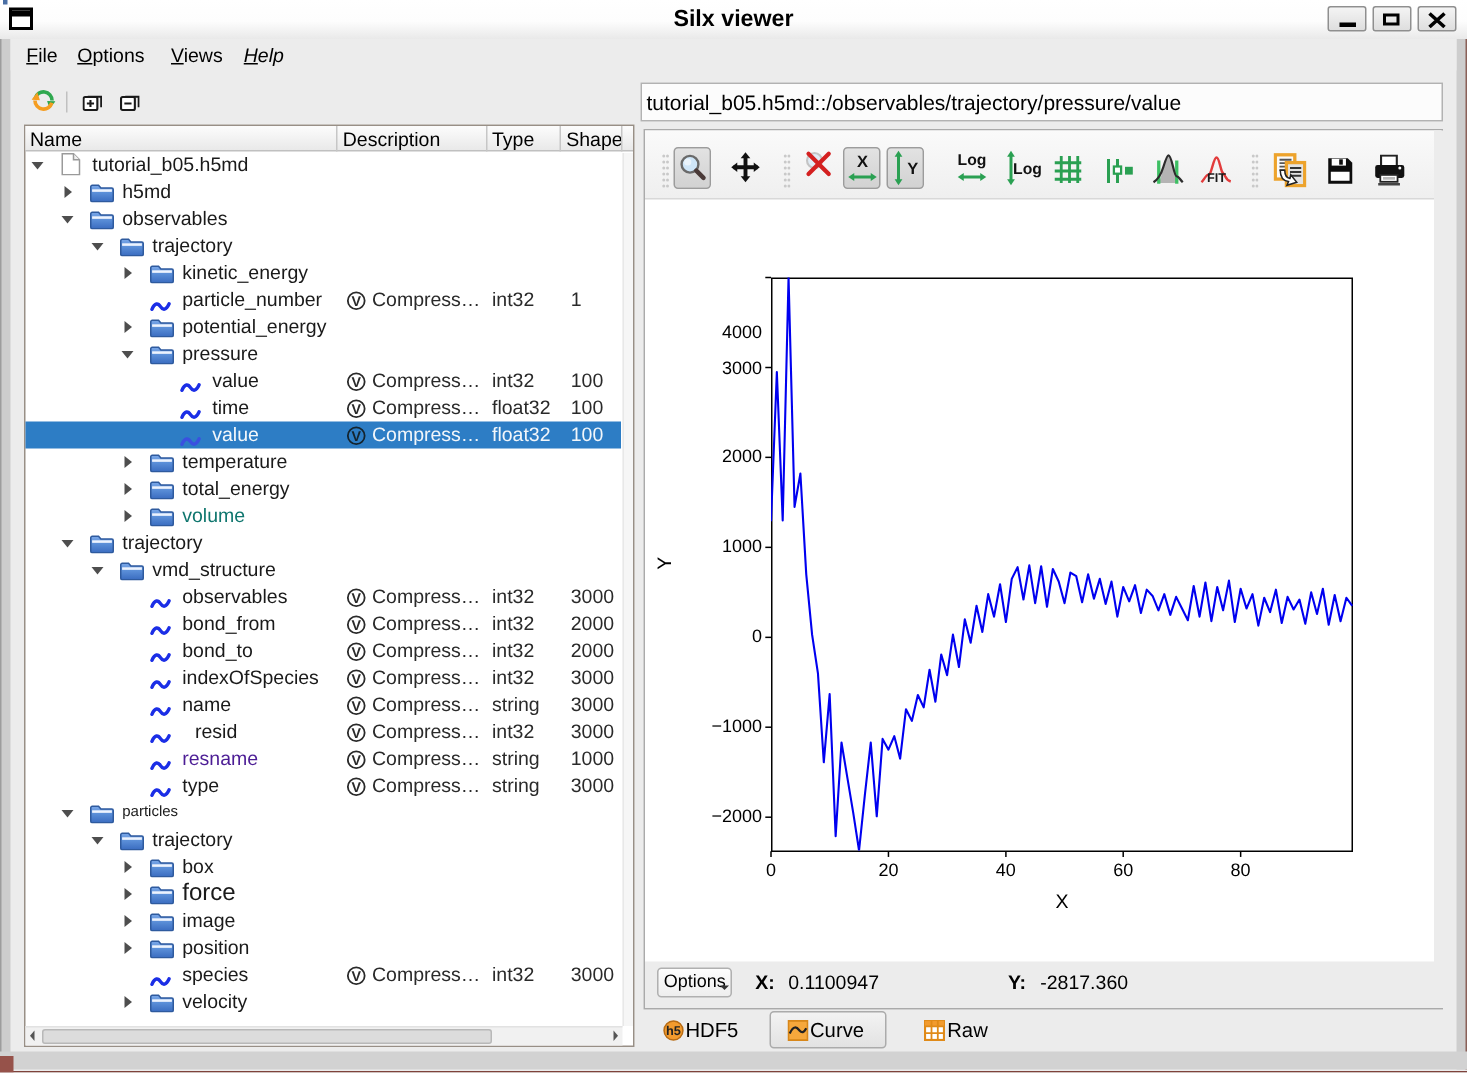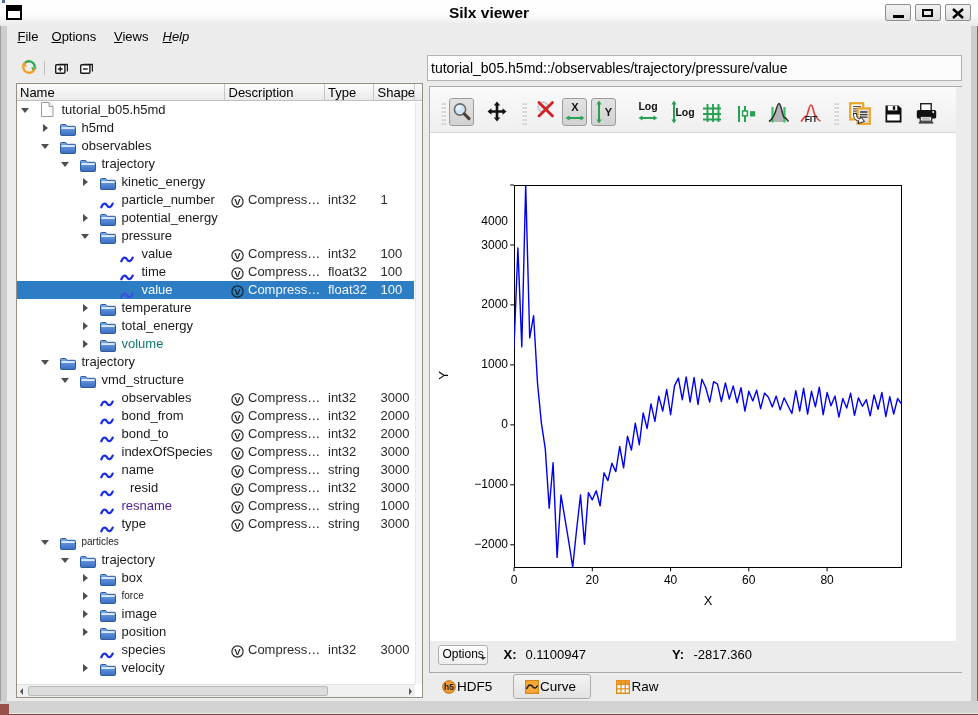--- a/index.html
+++ b/index.html
@@ -389,21 +389,21 @@
       <defs>
         <linearGradient id="fg15" x1="0" y1="0" x2="0" y2="1">
           <stop offset="0" stop-color="#7aa7e8"></stop>
           <stop offset="0.45" stop-color="#5b8fd8"></stop>
           <stop offset="1" stop-color="#3a6cc0"></stop>
         </linearGradient>
       </defs>
       <path d="M0.5,2.5 a1,1 0 0 1 1,-1 h4.2 l1.6,1.8 h7.2 a1,1 0 0 1 1,1 v7.2 a1,1 0 0 1 -1,1 h-13 a1,1 0 0 1 -1,-1 z" fill="url(#fg15)" stroke="#2e5a9e" stroke-width="1"></path>
       <rect x="1.4" y="4.2" width="13.2" height="1.7" fill="#f4f8ff" opacity="0.95"></rect>
     </svg></div>
-<div class="a" style="left:121.5px;top:587px;height:18px;line-height:18px;font-size:10px;color:#1a1a1a;">force</div>
+<div class="a" style="left:121.5px;top:587px;height:18px;line-height:18px;font-size:16px;color:#1a1a1a;">force</div>
 <div class="a" style="left:83.0px;top:610px;width:0;height:0;border-top:4.5px solid transparent;border-bottom:4.5px solid transparent;border-left:5.5px solid #4e4e4e;"></div>
 <div class="a" style="left:100px;top:608px;"><svg width="16" height="13" viewBox="0 0 16 13">
       <defs>
         <linearGradient id="fg16" x1="0" y1="0" x2="0" y2="1">
           <stop offset="0" stop-color="#7aa7e8"></stop>
           <stop offset="0.45" stop-color="#5b8fd8"></stop>
           <stop offset="1" stop-color="#3a6cc0"></stop>
         </linearGradient>
       </defs>
       <path d="M0.5,2.5 a1,1 0 0 1 1,-1 h4.2 l1.6,1.8 h7.2 a1,1 0 0 1 1,1 v7.2 a1,1 0 0 1 -1,1 h-13 a1,1 0 0 1 -1,-1 z" fill="url(#fg16)" stroke="#2e5a9e" stroke-width="1"></path>

